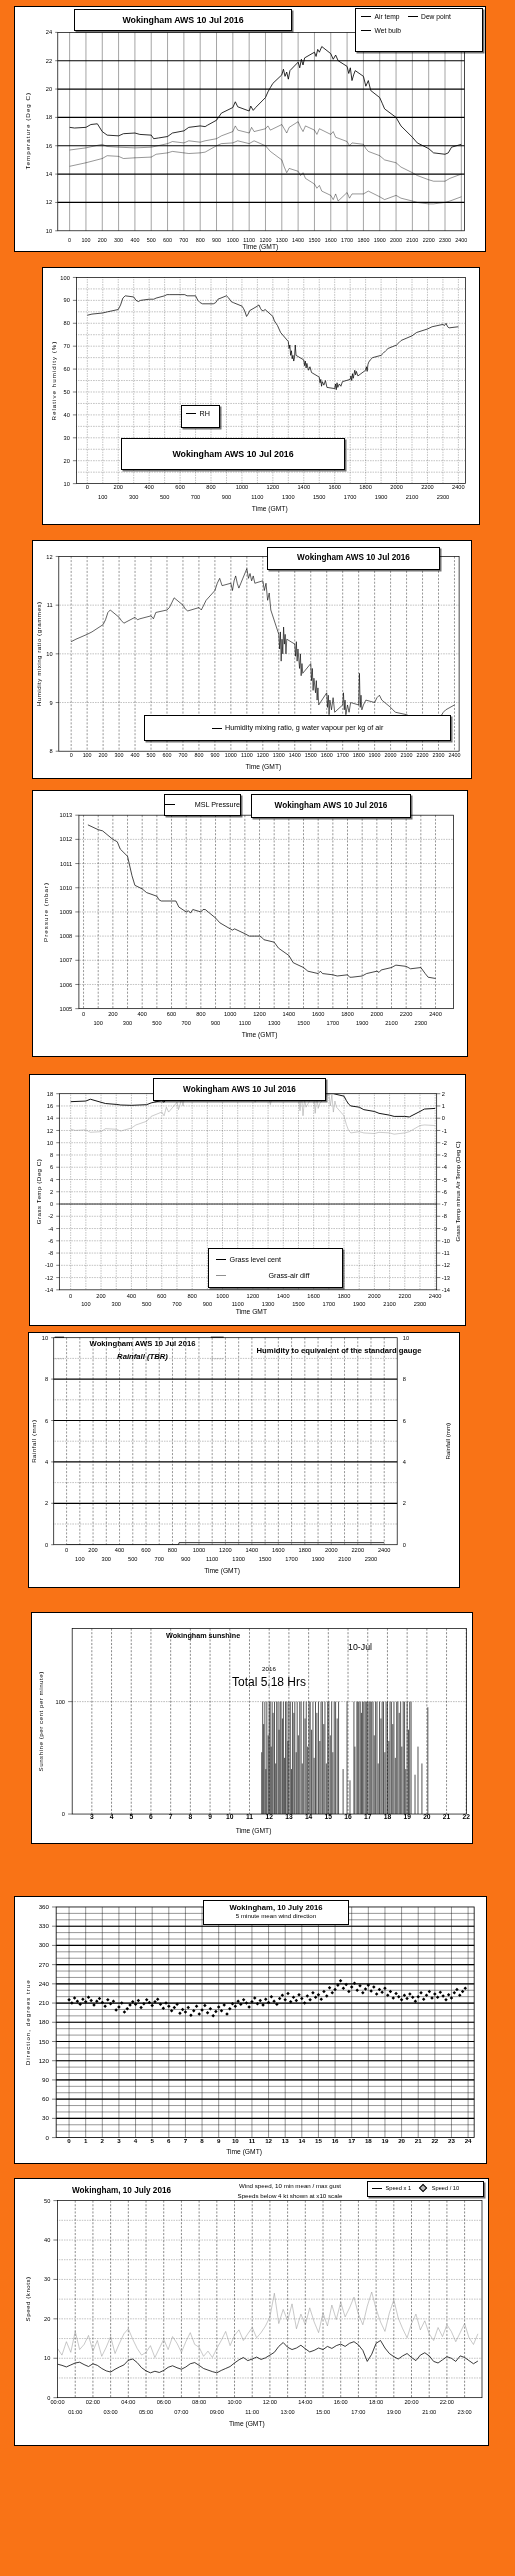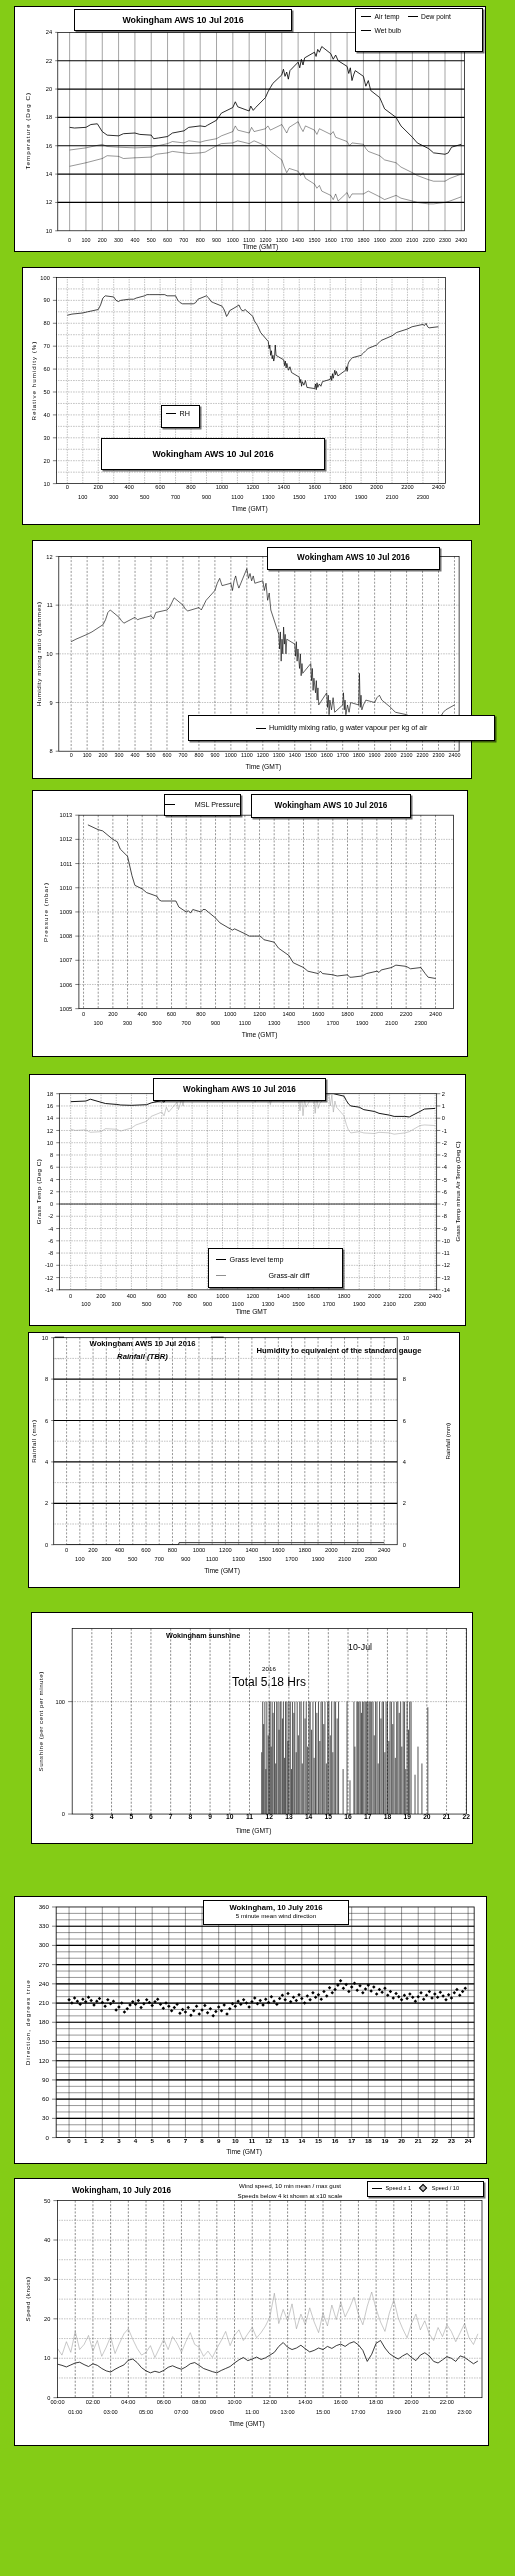--- a/index.html
+++ b/index.html
@@ -1,16 +1,16 @@
 <!DOCTYPE html>
 <html style="font-size:8.2px"><head>
 <meta charset="utf-8">
 <style>
   html,body{margin:0;padding:0;background:#fff;}
-  #page{position:relative;width:515px;height:2576px;background:#84cc16;
+  #page{position:relative;width:515px;height:2576px;background:#f97316;
         font-family:"Liberation Sans",sans-serif;color:#000;}
   .chart{position:absolute;border:0.5px solid #000;background:#fff;}
   .chart svg{position:absolute;left:0;top:0;}
   .tbox{position:absolute;background:#fff;border:0.5px solid #000;
         box-shadow:1.5px 1.5px 0 rgba(0,0,0,0.55);text-align:center;z-index:5;}
   .title-text{font-weight:bold;}
   .lrow{display:flex;align-items:center;gap:3.1px;white-space:nowrap;}
   .lmark{display:inline-block;width:10.3px;border-top:1px solid #000;}
   .lmark.thin{border-top-width:0.5px;}
   .lmark.gray{border-top-color:#909090;}
@@ -123,21 +123,21 @@
           <span>Dew point</span>
           </div>
       </div>
       <div class="lrow" style="margin-top:7.2px;">
           <span class="lmark thin"></span>
         <span>Wet bulb</span>
         </div>
     </div>
   </div>
 
-  <div class="chart" style="left: 22px; top: 267px; width: 436px; height: 256px; padding-left: 20px;">
+  <div class="chart" style="left: 42px; top: 267px; width: 436px; height: 256px;">
     <svg width="436" height="256" viewBox="0 0 846 496">
         <clipPath id="clip1">
           <rect x="65" y="18" width="755" height="400"></rect>
         </clipPath>
         <line x1="86" y1="18" x2="86" y2="418" stroke="#000" stroke-width="0.9" stroke-dasharray="1 2.2"></line>
         <line x1="116" y1="18" x2="116" y2="418" stroke="#000" stroke-width="0.9" stroke-dasharray="1 2.2"></line>
         <line x1="146" y1="18" x2="146" y2="418" stroke="#000" stroke-width="0.9" stroke-dasharray="1 2.2"></line>
         <line x1="176" y1="18" x2="176" y2="418" stroke="#000" stroke-width="0.9" stroke-dasharray="1 2.2"></line>
         <line x1="206" y1="18" x2="206" y2="418" stroke="#000" stroke-width="0.9" stroke-dasharray="1 2.2"></line>
         <line x1="236" y1="18" x2="236" y2="418" stroke="#000" stroke-width="0.9" stroke-dasharray="1 2.2"></line>
@@ -311,21 +311,21 @@
         <text x="38" y="128.5" text-anchor="end" font-size="11" font-family="Liberation Sans, sans-serif">11</text>
         <line x1="44" y1="124.5" x2="50" y2="124.5" stroke="#000" stroke-width="1"></line>
         <text x="38" y="34" text-anchor="end" font-size="11" font-family="Liberation Sans, sans-serif">12</text>
         <line x1="44" y1="30" x2="50" y2="30" stroke="#000" stroke-width="1"></line>
         <text x="16" y="219" text-anchor="middle" font-size="12" font-family="Liberation Sans, sans-serif" transform="rotate(-90 16 219)" letter-spacing="1">Humidity mixing ratio (grammes)</text>
         <text x="447" y="442" text-anchor="middle" font-size="13" font-family="Liberation Sans, sans-serif">Time (GMT)</text>
       </svg>
     <div class="tbox" style="left:234px;top:6.2px;width:171px;height:20.6px;line-height:20.6px;font-size:8.2px;">
       <span class="title-text">Wokingham AWS 10 Jul 2016</span>
     </div>
-    <div class="tbox" style="left:111px;top:174px;width:305px;height:24px;line-height:24px;font-size:7.2px;margin-left:44px;">
+    <div class="tbox" style="left:111px;top:174px;width:305px;height:24px;line-height:24px;font-size:7.2px;">
       <div class="lrow" style="justify-content:center;">
           <span class="lmark"></span>
         <span>Humidity mixing ratio, g water vapour per kg of air</span>
         </div>
     </div>
   </div>
 
   <div class="chart" style="left: 32px; top: 790px; width: 434px; height: 265px;">
     <svg width="434" height="265" viewBox="0 0 843 515">
         <clipPath id="clip3">
@@ -571,21 +571,21 @@
         <text x="22" y="226" text-anchor="middle" font-size="12" font-family="Liberation Sans, sans-serif" transform="rotate(-90 22 226)" letter-spacing="1">Grass Temp (Deg C)</text>
         <text x="836" y="226" text-anchor="middle" font-size="12" font-family="Liberation Sans, sans-serif" transform="rotate(-90 836 226)">Grass Temp minus Air Temp (Deg C)</text>
         <text x="430" y="464" text-anchor="middle" font-size="13" font-family="Liberation Sans, sans-serif">Time GMT</text>
       </svg>
     <div class="tbox" style="left:123px;top:2.6px;width:171px;height:21.6px;line-height:21.6px;font-size:8.2px;">
       <span class="title-text">Wokingham AWS 10 Jul 2016</span>
     </div>
     <div class="tbox" style="left:178px;top:173px;width:135px;height:40px;padding:6.2px 7.2px;box-sizing:border-box;font-size:7.2px;text-align:left;">
       <div class="lrow">
           <span class="lmark" style="border-top-width:1.5px;"></span>
-        <span>Grass level temp</span>
+        <span>Grass level cent</span>
         </div>
       <div class="lrow" style="margin-top:7.2px;gap:42px;">
           <span class="lmark thin gray"></span>
         <span>Grass-air diff</span>
         </div>
     </div>
   </div>
 
   <div class="chart" style="left: 28px; top: 1332px; width: 430px; height: 254px;">
     <svg width="430" height="254" viewBox="0 0 835 493">

